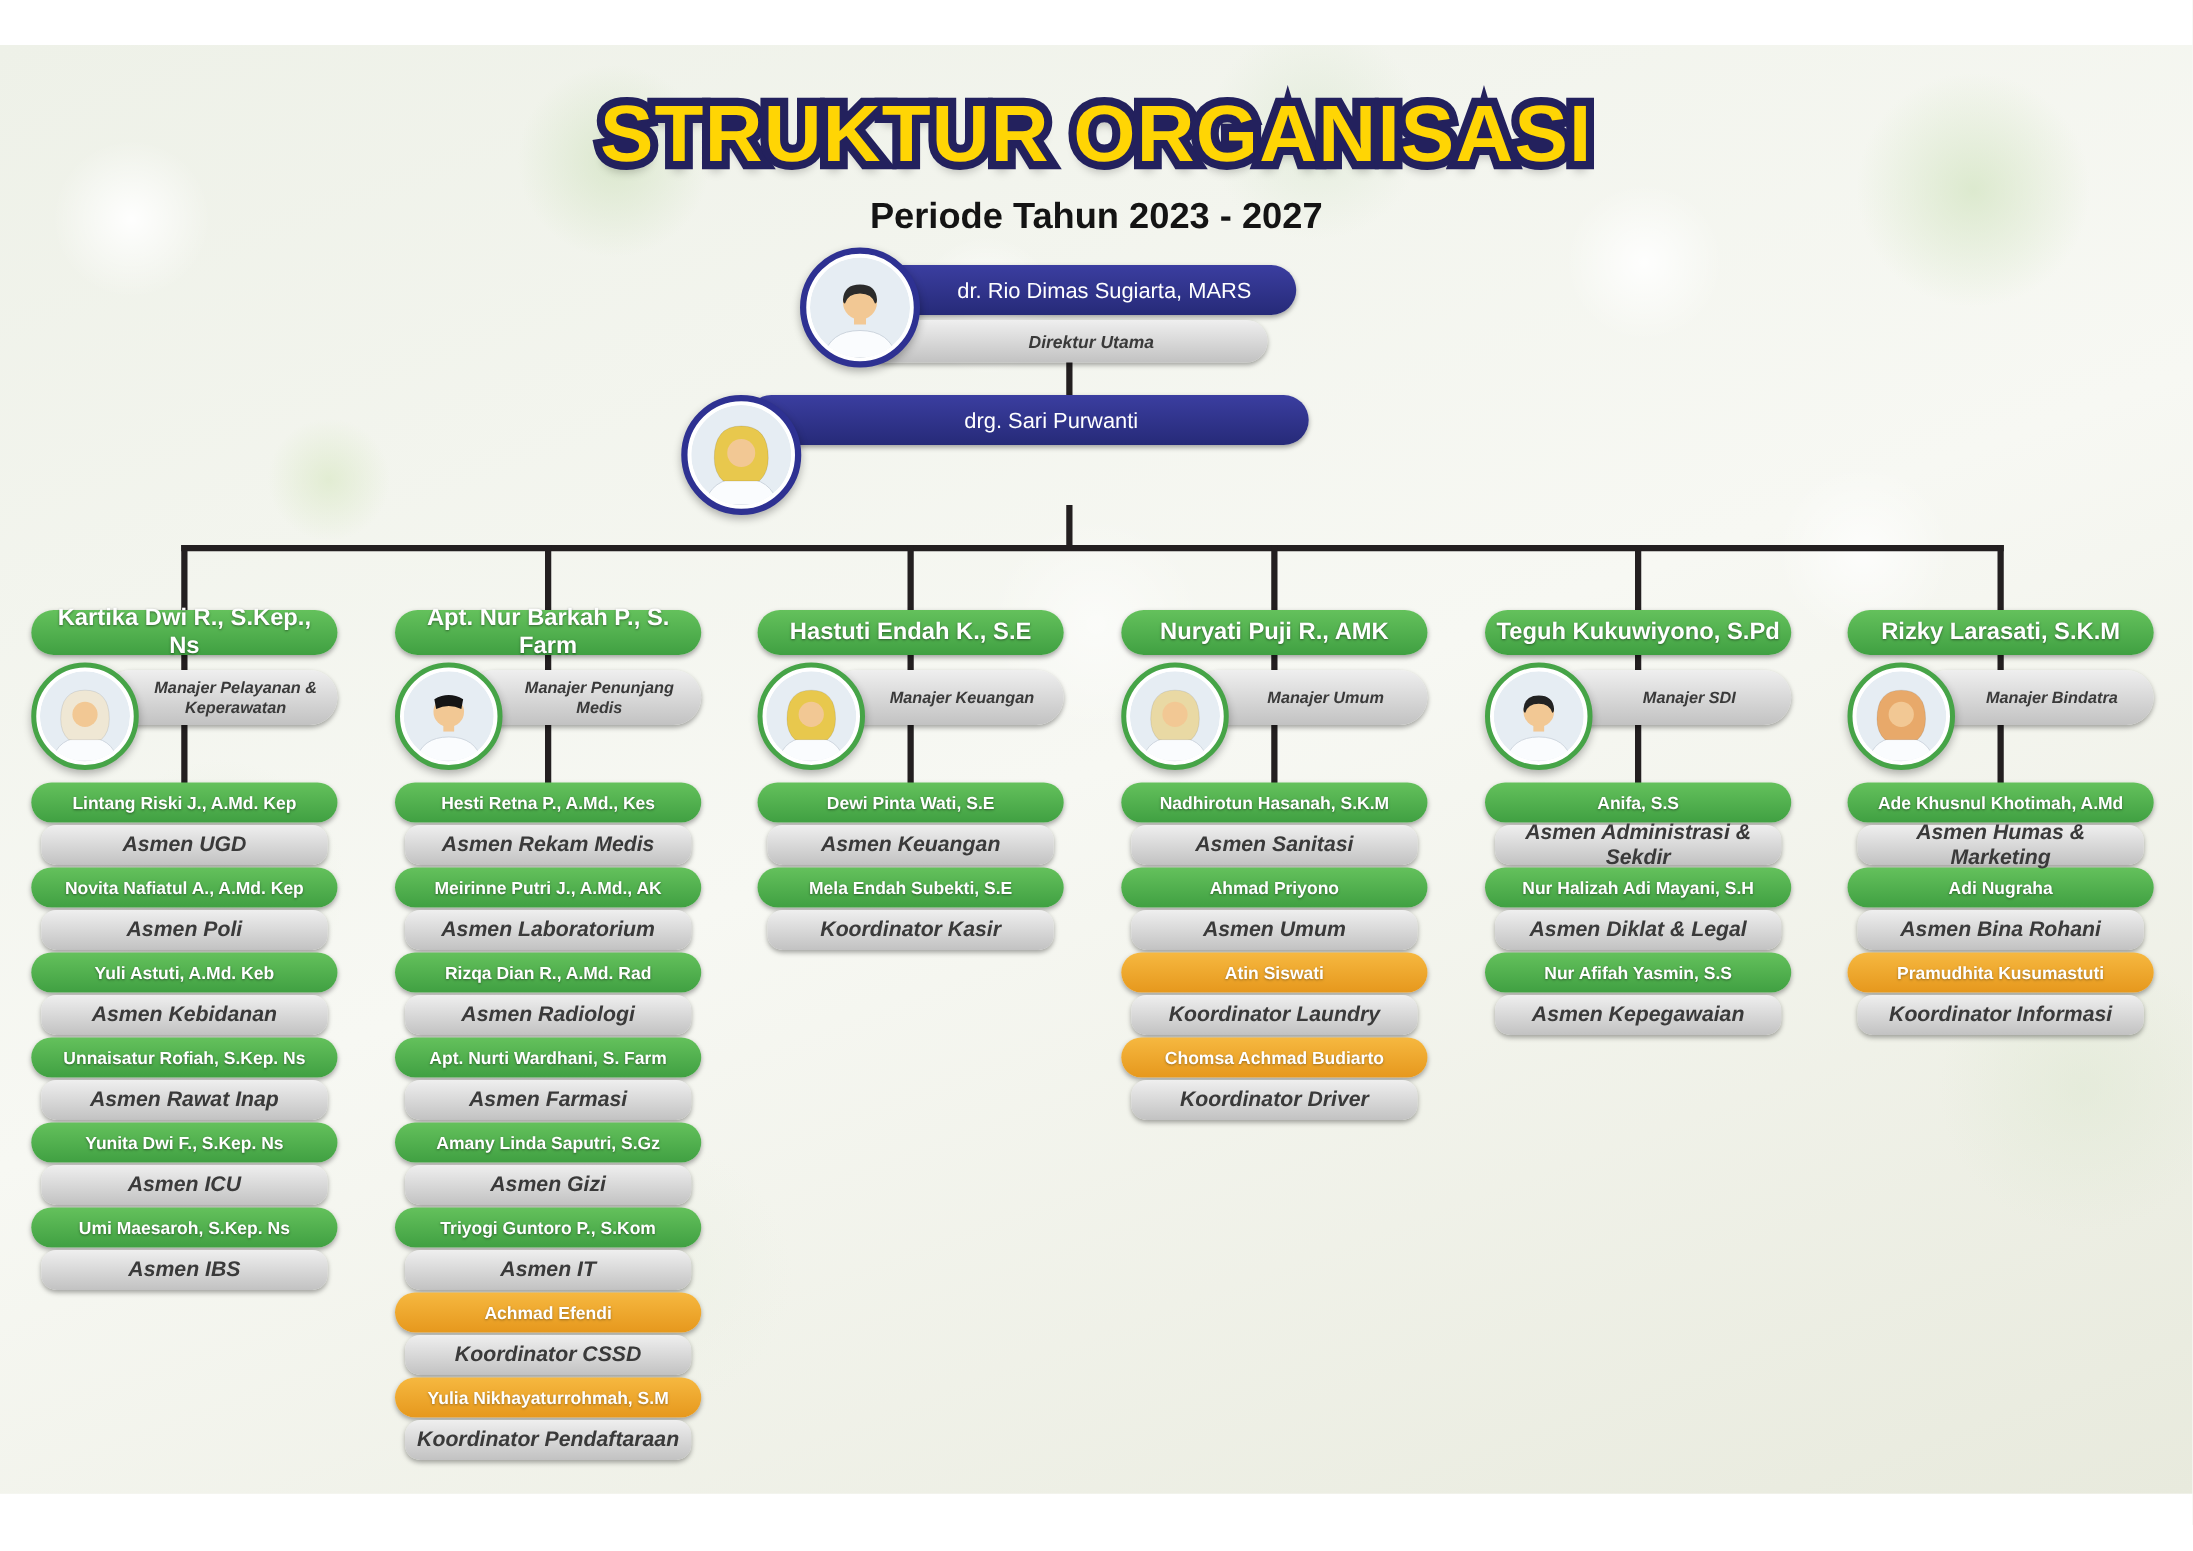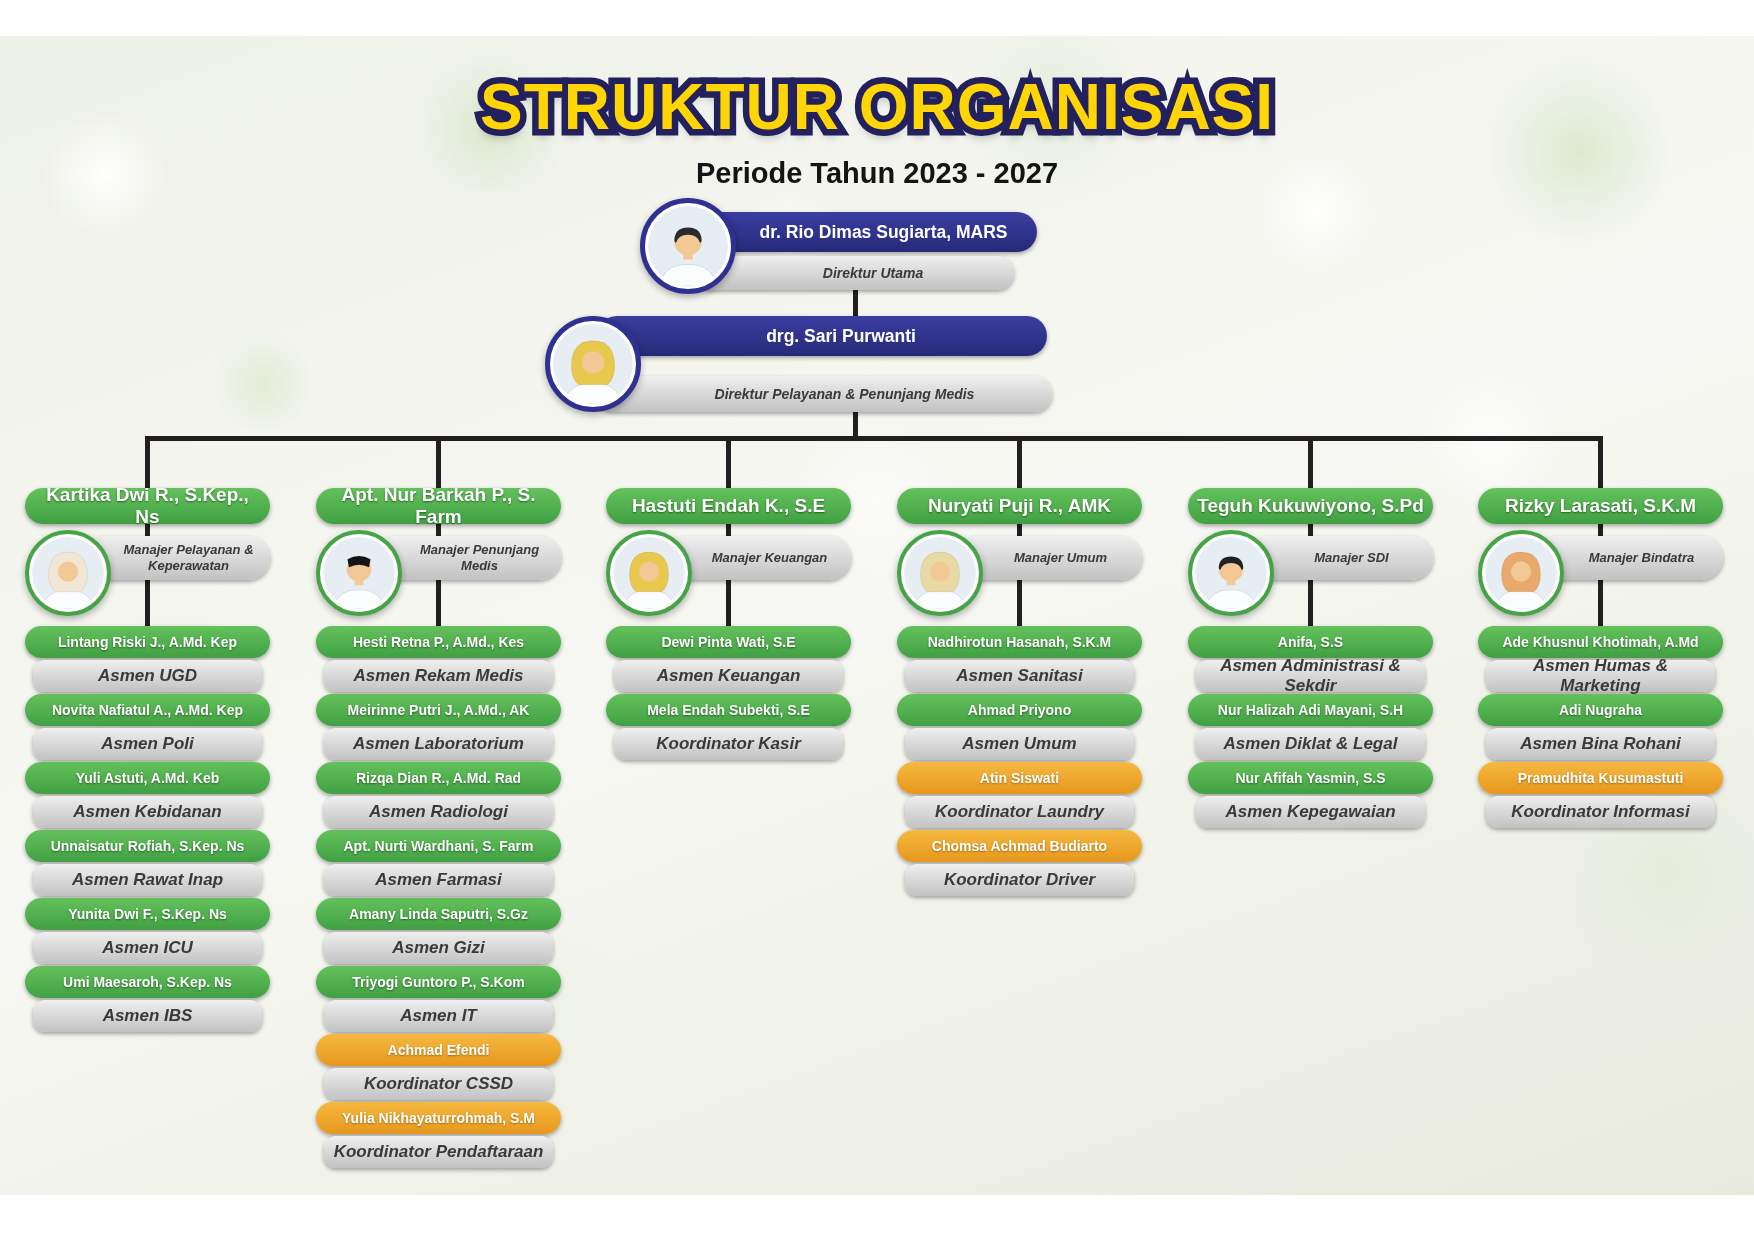--- a/index.html
+++ b/index.html
@@ -41,21 +41,21 @@
   
   .pill{display:flex;align-items:center;justify-content:center;text-align:center;
         box-shadow:0 2px 4px rgba(0,0,0,.35);box-sizing:border-box;}
   .green{background:linear-gradient(180deg,#64c15c 0%,#40a042 100%);
          color:#fff;font-weight:bold;text-shadow:0 1px 2px rgba(0,0,0,.45);}
   .orange{background:linear-gradient(180deg,#f6b840 0%,#e6981d 100%);
           color:#fff;font-weight:bold;text-shadow:0 1px 2px rgba(0,0,0,.35);}
   .gray{background:linear-gradient(180deg,#efefef 0%,#c2c2c2 100%);
         color:#3a3a3a;font-weight:bold;font-style:italic;}
   .blue{background:linear-gradient(180deg,#3b3ea0 0%,#262a78 100%);
-        color:#fff;font-weight:bold;}
+        color:#fff;font-weight:normal;}
 
   
   .cline{position:absolute;background:var(--line,#231f20);z-index:0;}
 
   
   .avatar{position:absolute;border-radius:50%;background:#fff;padding:3px;
           border:5px solid var(--green,#3aa43a);box-shadow:0 3px 7px rgba(0,0,0,.3);z-index:3;}
   .avatar svg{display:block;border-radius:50%;}
   .avatar.blue-ring{border-color:var(--blue,#2e3192);}
 
@@ -103,21 +103,20 @@
           <path d="M13 100q7-27 37-27t37 27z" fill="#fafcfe" stroke="#ccd4dd"></path>
           <circle cx="50" cy="45" r="17" fill="#f2c894"></circle>
           <rect x="44" y="56" width="12" height="11" fill="#f2c894"></rect>
           <path d="M33 42q1-15 17-15t17 15q0 4-2 4q-3-10-15-10t-15 10q-2 0-2-4z" fill="#2b2b2b"></path>
         </svg>
       </div>
   </div>
 
   <div class="dir-node" style="left:545px;top:280px;width:520px;height:100px">
     <div class="pill blue dir-name" style="left:52px;top:0;width:450px">drg. Sari Purwanti</div>
-    <div class="pill gray dir-role" style="left:52px;top:60px;width:455px;height:36px">Direktur Pelayanan &amp; Penunjang Medis</div>
     <div class="avatar blue-ring">
         <svg viewBox="0 0 100 100" width="100%" height="100%">
           <circle cx="50" cy="50" r="50" fill="#e6edf3"></circle>
           <path d="M13 100q7-27 37-27t37 27z" fill="#fafcfe" stroke="#ccd4dd"></path>
           <path d="M50 21q27 0 27 32q0 15-9 23H32q-9-8-9-23q0-32 27-32z" fill="#e8c84d" stroke="rgba(0,0,0,.1)"></path>
           <circle cx="50" cy="48" r="14" fill="#f2c894"></circle>
         </svg>
       </div>
   </div>
 

